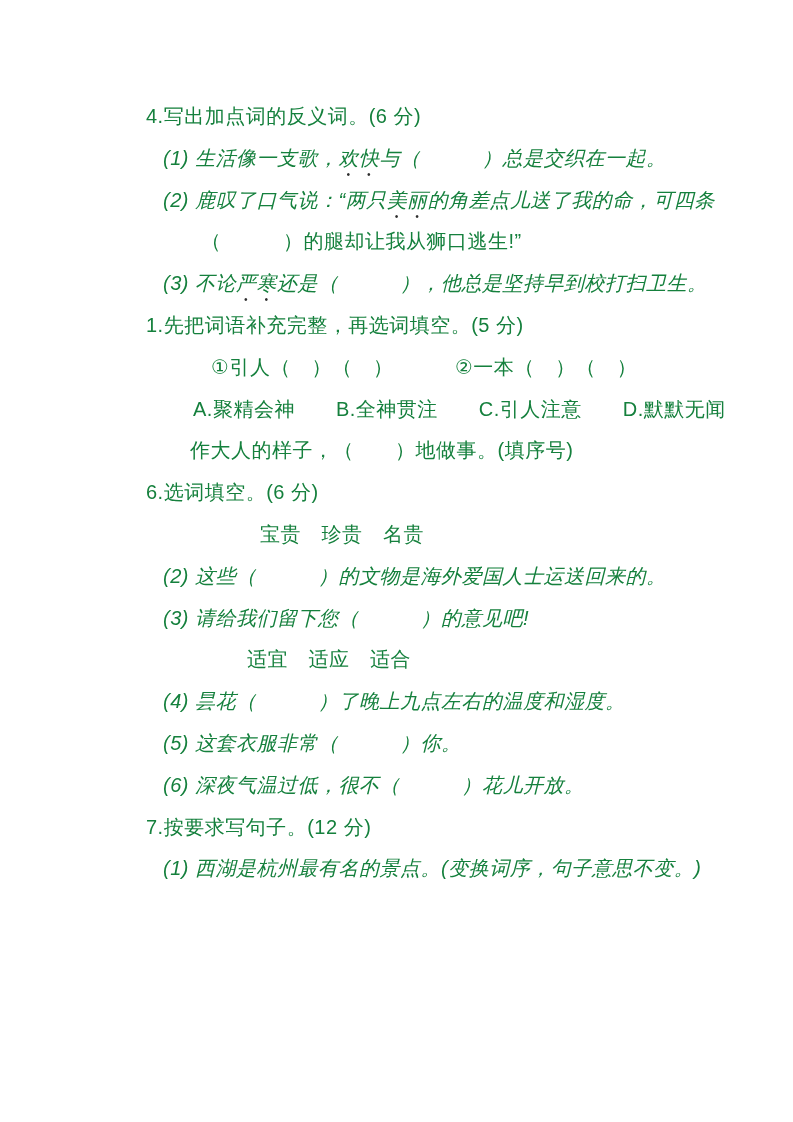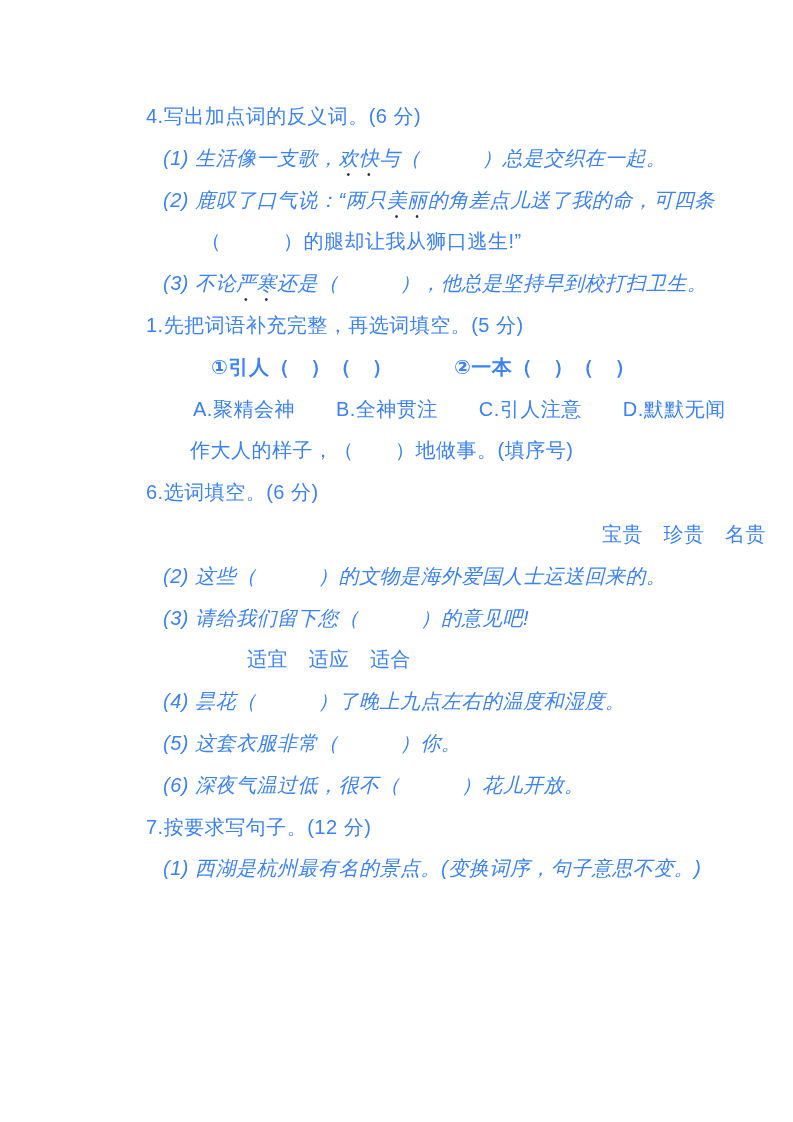--- a/index.html
+++ b/index.html
@@ -18,32 +18,32 @@
   .content {
     position: absolute;
     left: 146px;
     top: 96px;
     width: 620px;
   }
   .line {
     height: 41.8px;
     line-height: 41.8px;
     font-size: 20px;
-    color: #3b82f6;
+    color: #15803d;
     white-space: nowrap;
     letter-spacing: 0.5px;
   }
   
   .style-section   { padding-left: 0; }
   .style-item      { padding-left: 17px; font-style: italic; }
   .style-cont-deep { padding-left: 55px; }
   .style-item-cont { padding-left: 44px; }
-  .style-pair      { padding-left: 65px; font-weight: bold; }
+  .style-pair      { padding-left: 65px; }
   .style-options   { padding-left: 47px; }
-  .style-wordbank1 { padding-left: 114px; text-align: right; }
+  .style-wordbank1 { padding-left: 114px; }
   .style-wordbank2 { padding-left: 101px; }
   
   .em {
     -webkit-text-emphasis: filled dot #2e2e2e;
     -webkit-text-emphasis-position: under right;
     text-emphasis: filled dot #2e2e2e;
     text-emphasis-position: under right;
   }
 </style>
 </head>

